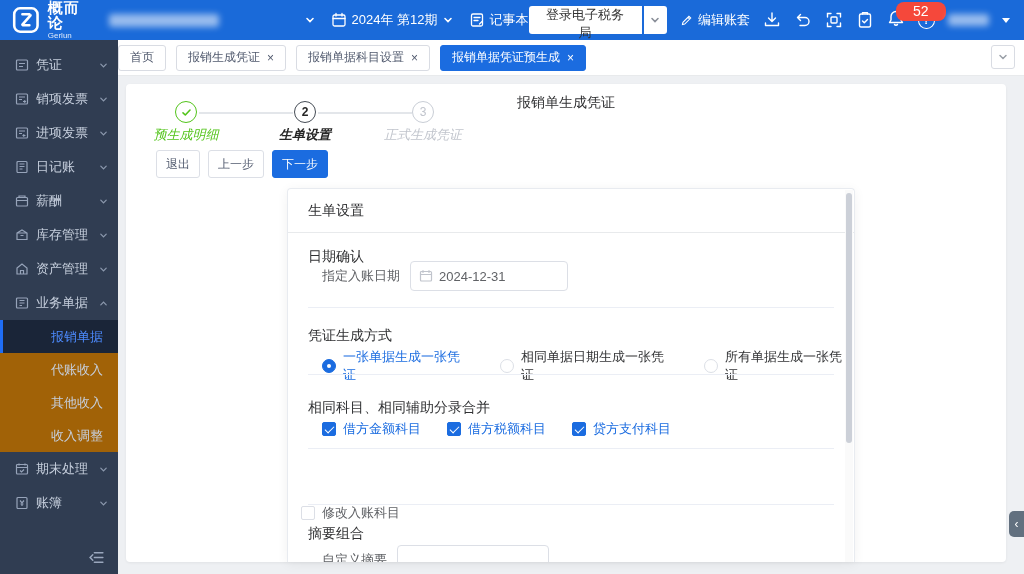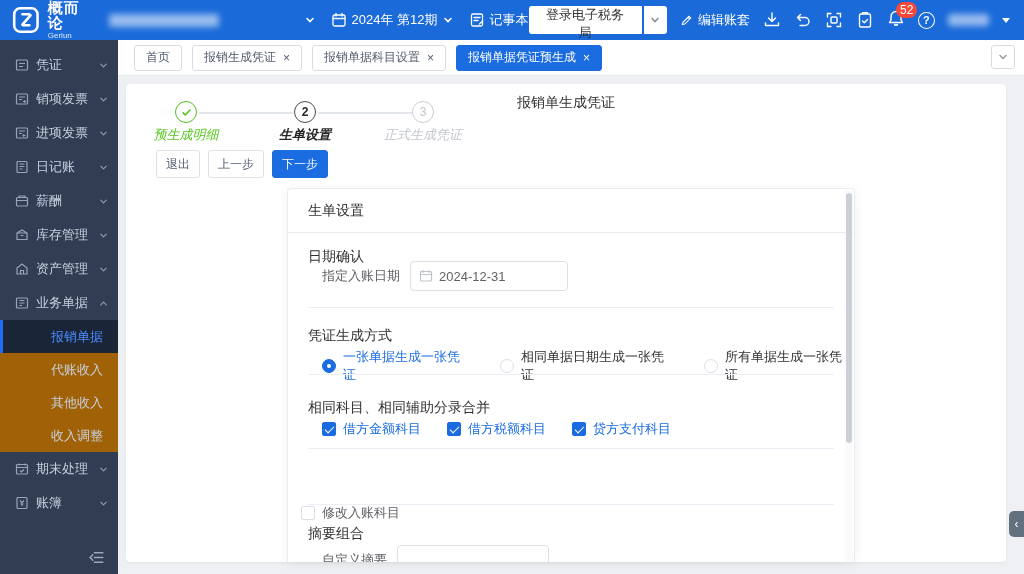--- a/index.html
+++ b/index.html
@@ -20,22 +20,22 @@
   .hdr-ico { width:16px; height:16px; flex:none; }
   .hdr-item { display:flex; align-items:center; gap:5px; font-size:13px; white-space:nowrap; }
   .chev { width:10px; height:10px; flex:none; }
   .hdr-right { margin-left:auto; display:flex; align-items:center; gap:13px; padding-right:14px; }
   .login-group { display:flex; gap:2px; }
   .login-btn { height:28px; background:#fff; color:#333; font-size:13px; border:none;
     border-radius:3px 0 0 3px; padding:0 12px; cursor:pointer; }
   .login-drop { width:24px; height:28px; background:#fff; border:none; border-radius:0 3px 3px 0;
     display:flex; align-items:center; justify-content:center; cursor:pointer; color:#8a8f99; }
   .bell-wrap { position:relative; }
-  .badge { position:absolute; top:-7px; left:9px; background:#f5483b; color:#fff; font-size:12px;
-    padding:1px 4px; border-radius:8px; line-height:1.2; }
+  .badge { position:absolute; top:-7px; left:9px; background:#f5483b; color:#fff; font-size:14px;
+    padding:1px 17px; border-radius:8px; line-height:1.2; }
   .qmark { width:17px; height:17px; border:1.5px solid #fff; border-radius:50%; font-size:11px;
     display:flex; align-items:center; justify-content:center; font-weight:bold; }
   .user-blur { width:42px; height:12px; }
   .caret-down { width:0; height:0; border-left:4px solid transparent; border-right:4px solid transparent;
     border-top:5px solid #fff; }
 
   
   .sidebar { position:absolute; left:0; top:40px; width:118px; height:534px;
     background:#303d52; color:#c6cfdd; }
   .s-item { height:34px; display:flex; align-items:center; gap:7px; padding:0 10px 0 15px;
@@ -46,21 +46,21 @@
   .s-chev.up { transform:rotate(180deg); }
   .submenu { background:#a16207; }
   .s-sub { height:33px; display:flex; align-items:center; padding-left:48px; font-size:13px;
     cursor:pointer; border-left:3px solid transparent; }
   .s-sub.active { background:#1a2538; color:#4d8bff; border-left-color:#1f6df5; }
   .collapse-btn { position:absolute; bottom:8px; right:13px; width:17px; height:17px;
     color:#9aa7bd; cursor:pointer; }
 
   
   .tabbar { position:absolute; left:118px; top:40px; width:906px; height:36px; background:#fff;
-    border-bottom:1px solid #e8eaec; display:flex; align-items:center; gap:10px; padding-left:16px; }
+    border-bottom:1px solid #e8eaec; display:flex; align-items:center; gap:10px; padding-left:0; }
   .tab { height:26px; display:flex; align-items:center; gap:7px; padding:0 11px; font-size:12px;
     color:#515a6e; background:#fff; border:1px solid #d9dce3; border-radius:3px; cursor:pointer;
     white-space:nowrap; }
   .tab.active { background:#1b6ce0; border-color:#1b6ce0; color:#fff; }
   .tab .x { font-size:12px; line-height:1; }
   .tab-drop { position:absolute; right:9px; top:5px; width:24px; height:24px; background:#fff;
     border:1px solid #d9dce3; border-radius:3px; display:flex; align-items:center;
     justify-content:center; color:#9aa0a8; cursor:pointer; }
 
   

